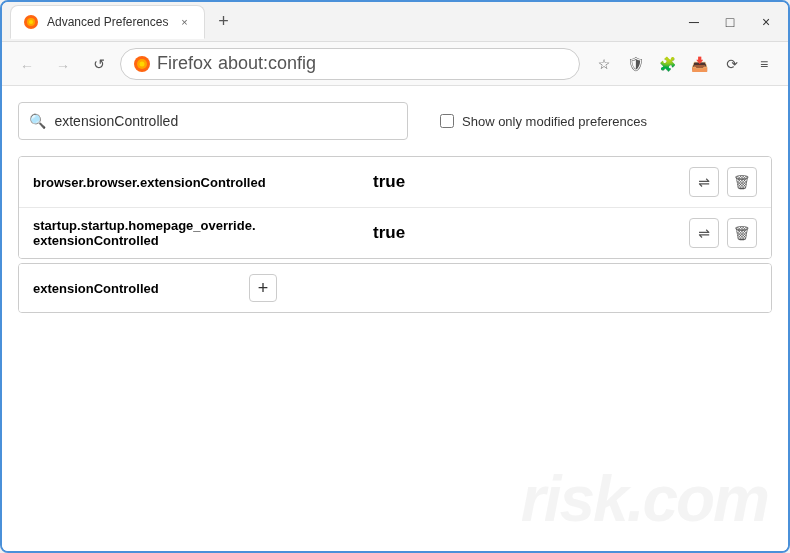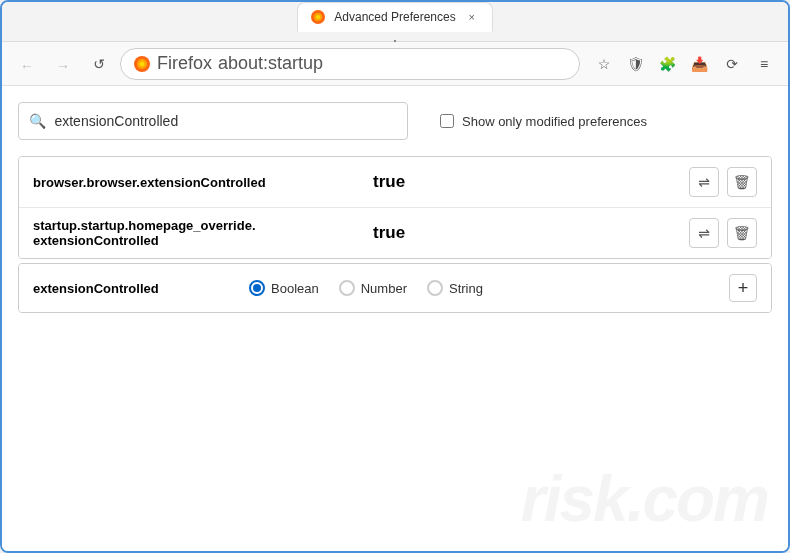--- a/index.html
+++ b/index.html
@@ -25,21 +25,20 @@
 
     
     .title-bar {
       display: flex;
       align-items: center;
       background: #f3f3f3;
       border-bottom: 1px solid #ddd;
       padding: 0 8px;
       height: 40px;
       gap: 4px;
-      flex-direction: column;
     }
 
     .tab {
       display: flex;
       align-items: center;
       background: #fff;
       border: 1px solid #ddd;
       border-bottom: 1px solid #fff;
       border-radius: 8px 8px 0 0;
       padding: 6px 12px;
@@ -406,21 +405,21 @@
     <button class="nav-btn disabled">→</button>
     <button class="nav-btn">↺</button>
 
     <div class="address-bar">
       <svg width="18" height="18" viewBox="0 0 18 18" xmlns="http://www.w3.org/2000/svg">
         <circle cx="9" cy="9" r="8" fill="#FF6611"></circle>
         <circle cx="9" cy="9" r="5" fill="#FFA500"></circle>
         <circle cx="9" cy="9" r="2.5" fill="#FFD700"></circle>
       </svg>
       <span class="address-text">Firefox</span>
-      <span class="address-text">about:startup</span>
+      <span class="address-text">about:config</span>
     </div>
 
     <div class="nav-icons">
       <button class="nav-icon-btn">☆</button>
       <button class="nav-icon-btn">🛡</button>
       <button class="nav-icon-btn">🧩</button>
       <button class="nav-icon-btn">📥</button>
       <button class="nav-icon-btn">⟳</button>
       <button class="nav-icon-btn">≡</button>
     </div>
@@ -463,38 +462,20 @@
           <button class="action-btn">🗑</button>
         </div>
       </div>
     </div>
 
     <div style="margin-top: 4px;">
       <div class="new-pref-section">
         <div class="new-pref-row">
           <span class="new-pref-name">extensionControlled</span>
 
-          <div class="radio-group">
-
-            <label class="radio-option">
-              <div class="radio-circle selected">
-              </div>
-              <span>Boolean</span>
-            </label>
-
-            <label class="radio-option">
-              <div class="radio-circle"></div>
-              <span>Number</span>
-            </label>
-
-            <label class="radio-option">
-              <div class="radio-circle"></div>
-              <span>String</span>
-            </label>
-          </div>
 
           <button class="add-btn">+</button>
         </div>
       </div>
     </div>
 
   </div>
 </div>
 
 </body></html>

